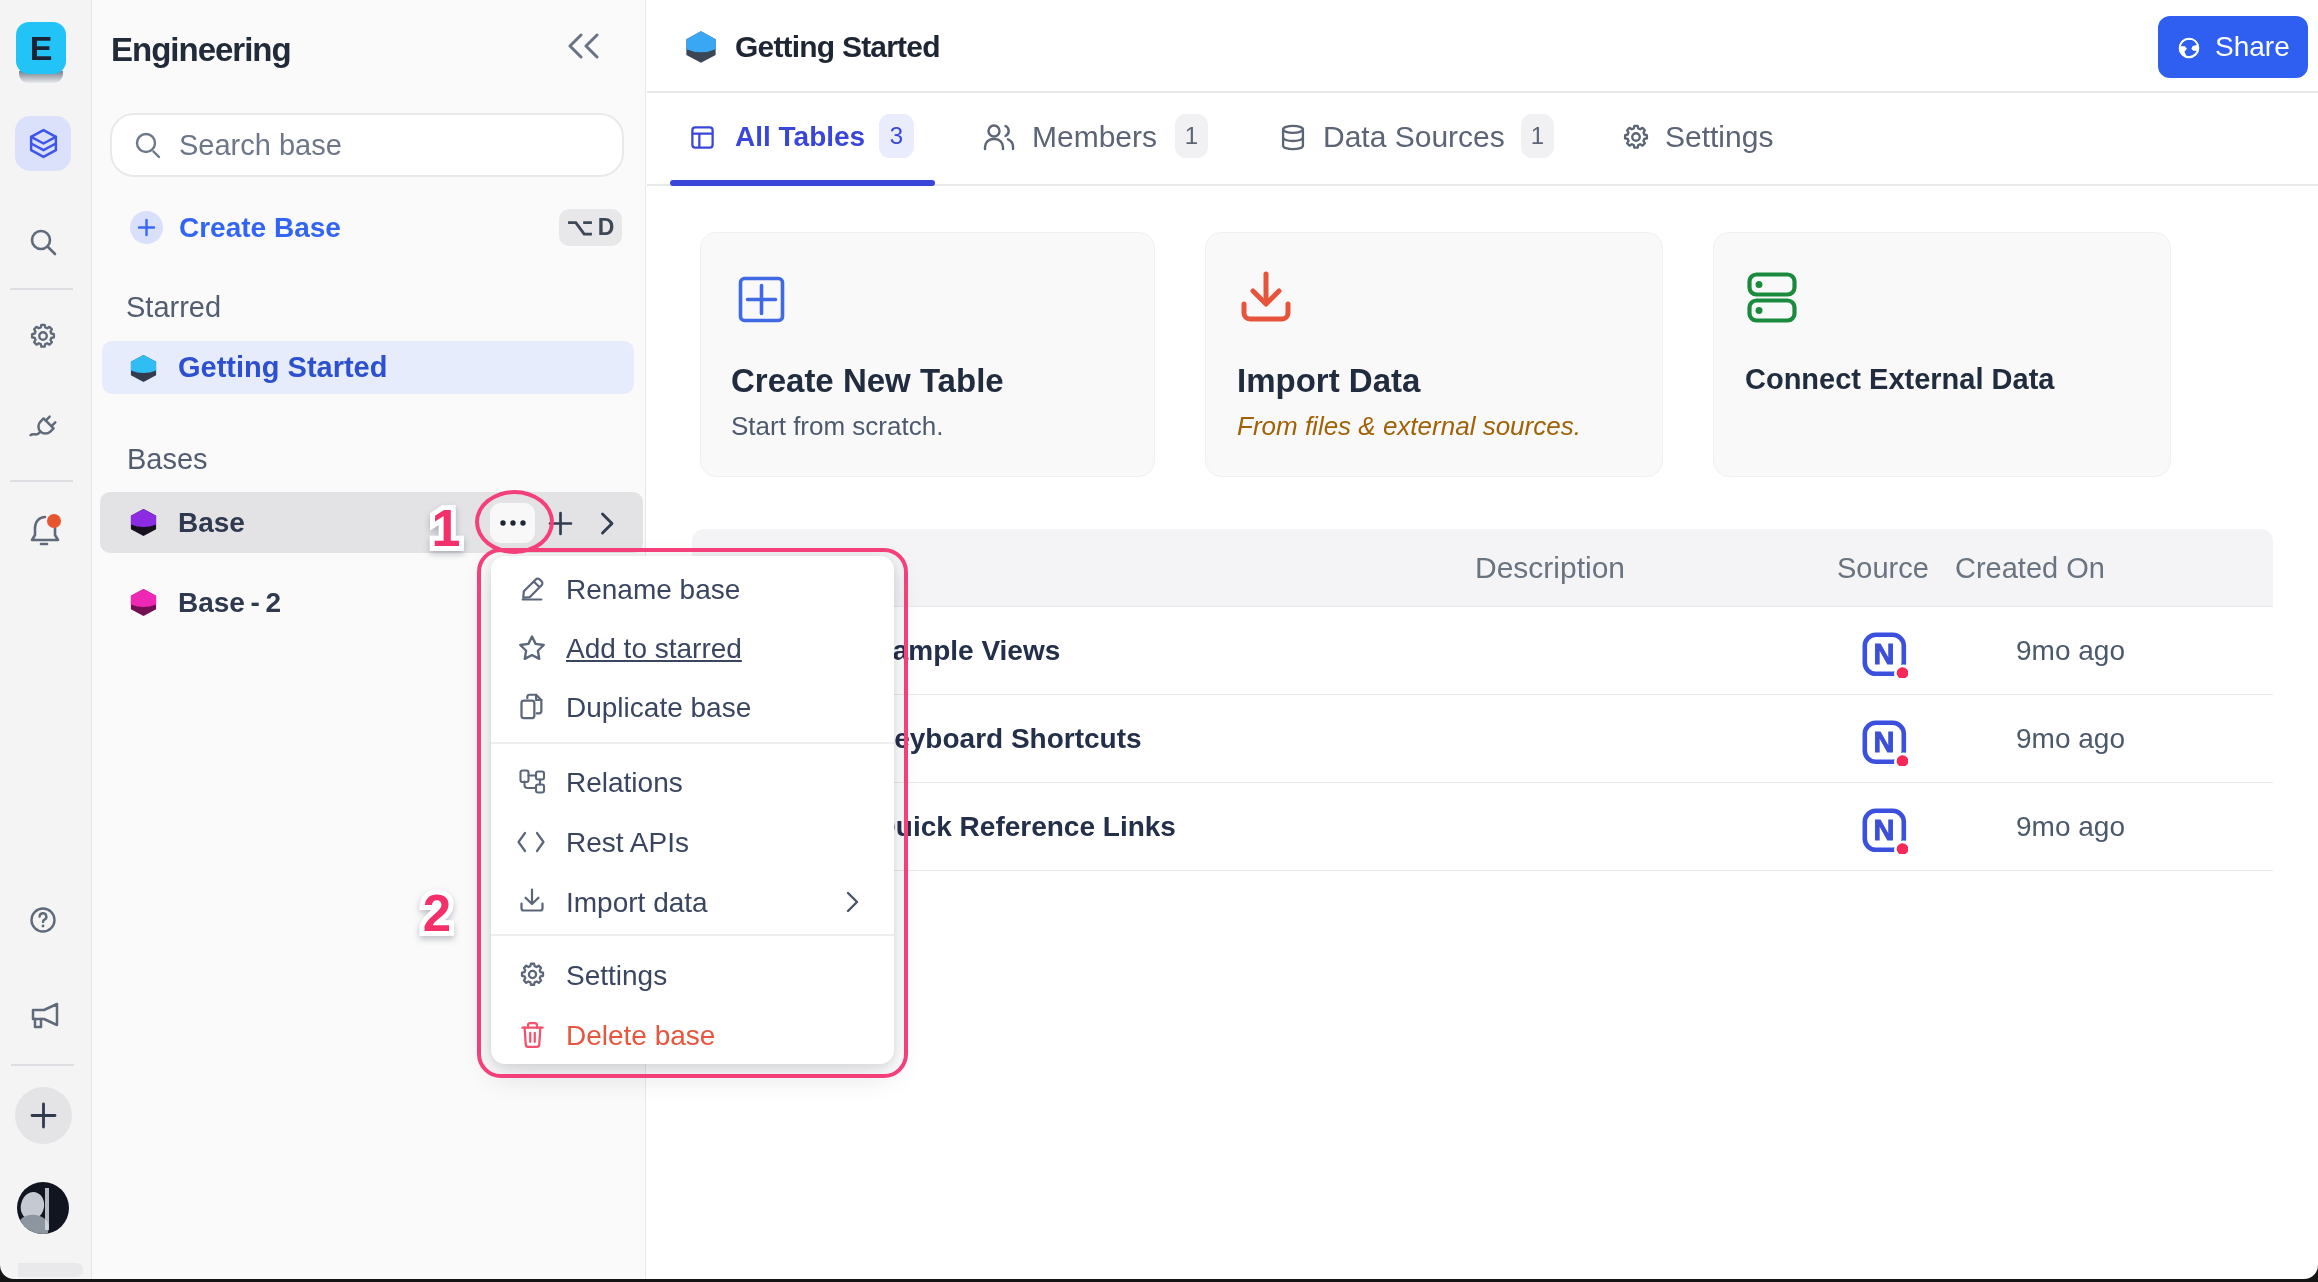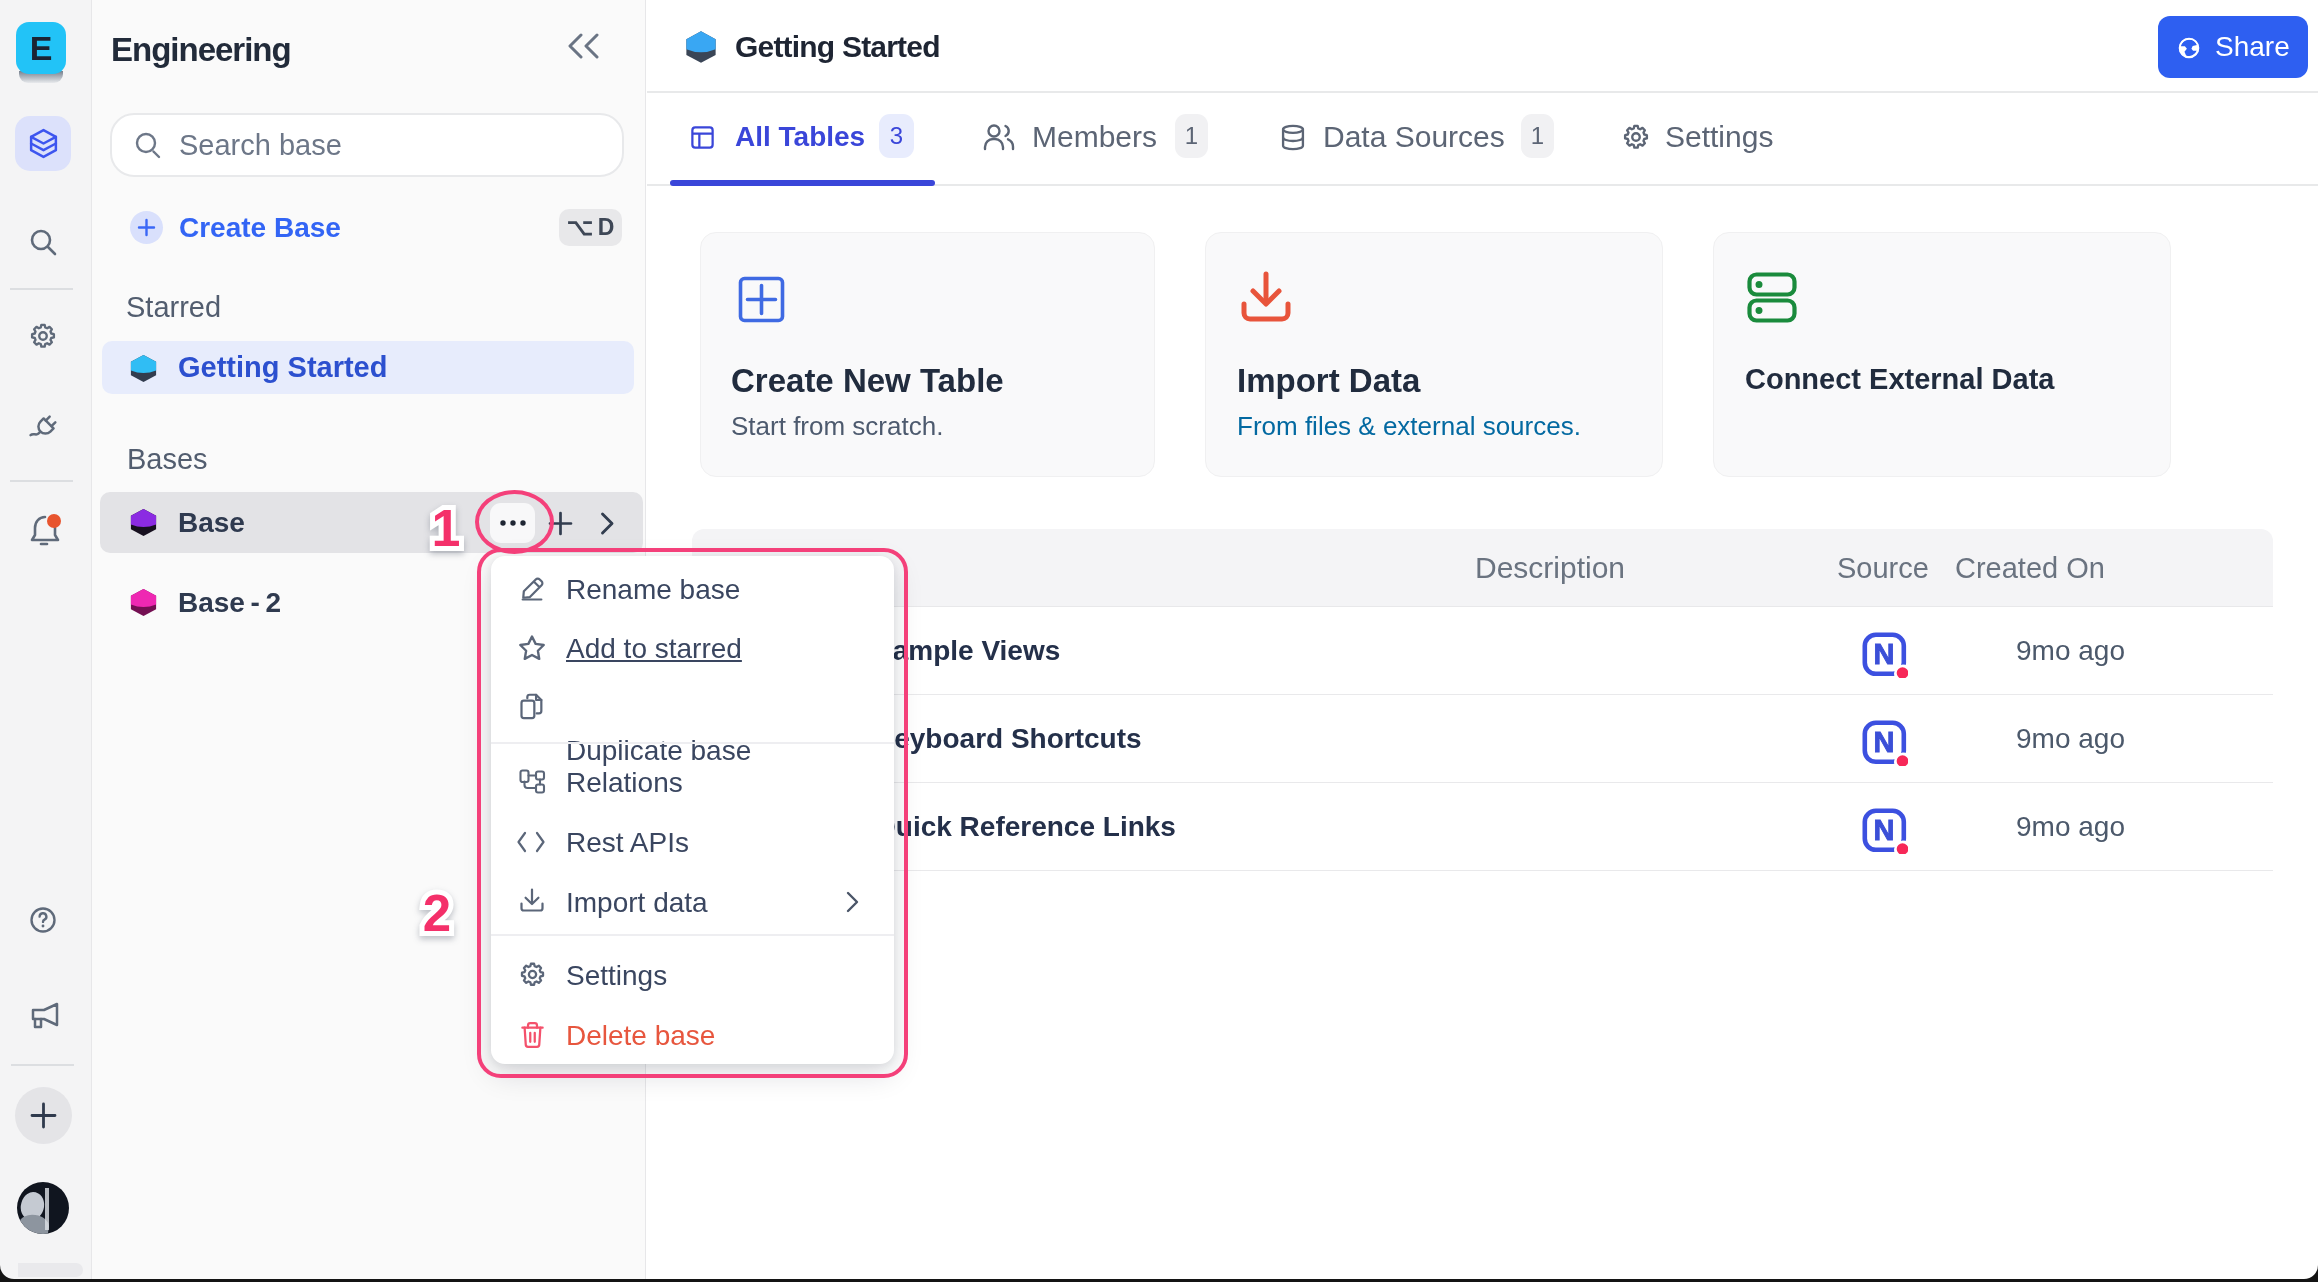--- a/index.html
+++ b/index.html
@@ -183,21 +183,21 @@
 <div class="abs" style="left:731px;top:362px;font-size:33px;font-weight:bold;color:#212c3e;">Create New Table</div>
 <div class="abs" style="left:731px;top:411px;font-size:26px;color:#4d5a6e;">Start from scratch.</div>
 
 <div class="abs" style="left:1205px;top:232px;width:458px;height:245px;background:#f9f9fa;border:1px solid #f0f0f1;border-radius:16px;"></div>
 <svg class="abs" style="left:1241px;top:271px;" width="50" height="52" viewBox="0 0 50 52" fill="none" stroke="#e8543b" stroke-width="5" stroke-linecap="round" stroke-linejoin="round">
   <path d="M25 3 V30"></path>
   <path d="M12 20 L25 33 L38 20"></path>
   <path d="M3 33 V42 a6 6 0 0 0 6 6 H41 a6 6 0 0 0 6-6 V33"></path>
 </svg>
 <div class="abs" style="left:1237px;top:362px;font-size:33px;font-weight:bold;color:#212c3e;">Import Data</div>
-<div class="abs" style="left:1237px;top:411px;font-size:26px;color:#0369a1;">From files &amp; external sources.</div>
+<div class="abs" style="left:1237px;top:411px;font-size:26px;color:#a16207;font-style:italic;">From files &amp; external sources.</div>
 
 <div class="abs" style="left:1713px;top:232px;width:458px;height:245px;background:#f9f9fa;border:1px solid #f0f0f1;border-radius:16px;"></div>
 <svg class="abs" style="left:1747px;top:272px;" width="50" height="51" viewBox="0 0 50 51" fill="none" stroke="#1a8b3c" stroke-width="4.2" stroke-linejoin="round">
   <rect x="2.5" y="2.5" width="45" height="20" rx="7"></rect>
   <rect x="2.5" y="28.5" width="45" height="20" rx="7"></rect>
   <circle cx="12" cy="12.5" r="1.4" fill="#1a8b3c"></circle>
   <circle cx="12" cy="38.5" r="1.4" fill="#1a8b3c"></circle>
 </svg>
 <div class="abs" style="left:1745px;top:363px;font-size:29px;font-weight:bold;color:#212c3e;">Connect External Data</div>
 
@@ -246,21 +246,21 @@
   <svg class="abs" style="left:517px;top:633px;" width="30" height="30" viewBox="0 0 24 24" fill="none" stroke="#5b6679" stroke-width="1.9" stroke-linejoin="round">
     <path d="M12 2.8 L14.9 8.7 L21.4 9.6 L16.7 14.2 L17.8 20.7 L12 17.6 L6.2 20.7 L7.3 14.2 L2.6 9.6 L9.1 8.7 Z"></path>
   </svg>
   <div class="abs" style="left:566px;top:633px;font-size:28px;font-weight:500;color:#3a4660;text-decoration:underline;">Add to starred</div>
 
   <svg class="abs" style="left:518px;top:692px;" width="28" height="30" viewBox="0 0 24 25" fill="none" stroke="#5b6679" stroke-width="1.9" stroke-linejoin="round" stroke-linecap="round">
     <path d="M8 5 V4 a2 2 0 0 1 2-2 h5.5 L20 6.5 V16 a2 2 0 0 1-2 2 h-2"></path>
     <path d="M15.5 2 V6.5 H20"></path>
     <rect x="3" y="7" width="11" height="15" rx="2"></rect>
   </svg>
-  <div class="abs" style="left:566px;top:692px;font-size:28px;font-weight:500;color:#3a4660;margin-top:43px;">Duplicate base</div>
+  <div class="abs" style="left:566px;top:692px;font-size:28px;font-weight:500;color:#3a4660;">Duplicate base</div>
   <div class="abs" style="left:491px;top:742px;width:403px;height:2px;background:#eeeef1;"></div>
 
   <svg class="abs" style="left:518px;top:768px;" width="28" height="28" viewBox="0 0 28 28" fill="none" stroke="#5b6679" stroke-width="2.1" stroke-linejoin="round" stroke-linecap="round">
     <rect x="2.5" y="2.5" width="8" height="11.5" rx="2"></rect>
     <rect x="18" y="3.5" width="8" height="8" rx="2"></rect>
     <rect x="18" y="16.5" width="8" height="8" rx="2"></rect>
     <path d="M10.5 7.5 H18"></path>
     <path d="M22 11.5 V16.5"></path>
     <path d="M6.5 14 V17.5 a3 3 0 0 0 3 3 H18" transform="translate(0,-0.5)"></path>
   </svg>

